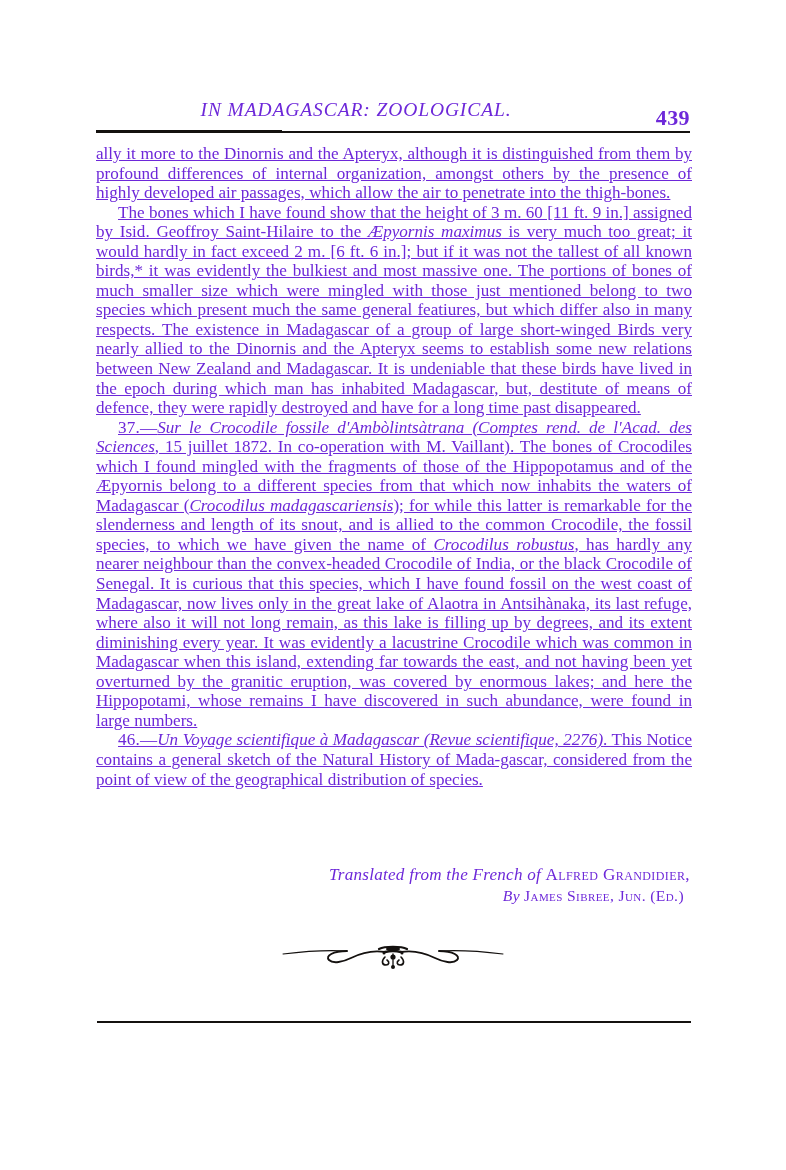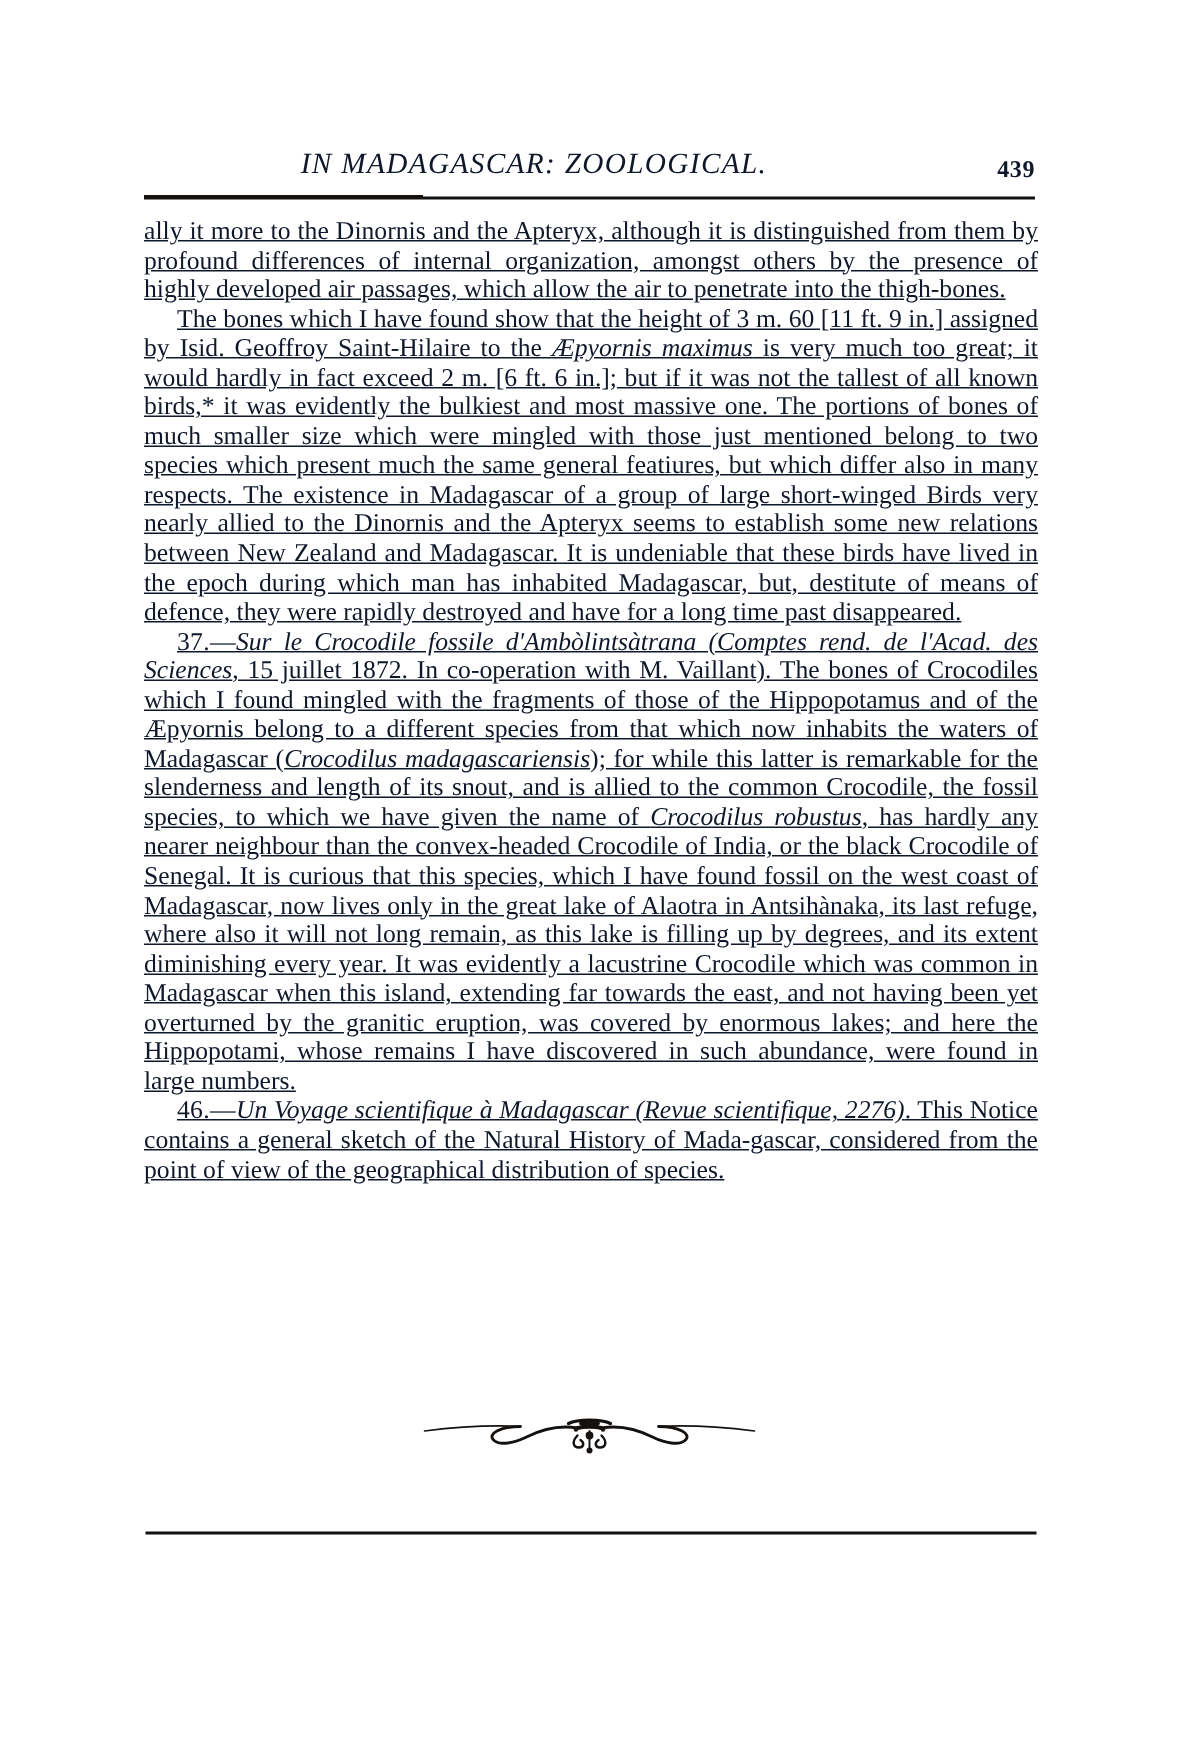--- a/index.html
+++ b/index.html
@@ -7,21 +7,21 @@
     padding: 0;
     background: #ffffff;
   }
   .page {
     position: relative;
     width: 786px;
     height: 1170px;
     background: #ffffff;
     overflow: hidden;
     font-family: "Liberation Serif", "DejaVu Serif", serif;
-    color: #0f172a;
+    color: #6d28d9;
   }
 
   
   .header {
     position: absolute;
     left: 96px;
     top: 99px;
     width: 594px;
     height: 28px;
   }
@@ -33,21 +33,21 @@
     text-align: center;
     font-style: italic;
     font-size: 19.5px;
     letter-spacing: 0.9px;
     white-space: nowrap;
   }
   .header-folio {
     position: absolute;
     right: 0;
     top: 6px;
-    font-size: 16px;
+    font-size: 22px;
     letter-spacing: 0.4px;
     font-weight: 600;
   }
   .rule-head {
     position: absolute;
     left: 96px;
     top: 131px;
     width: 594px;
     height: 2px;
     background: #14110f;
@@ -154,20 +154,24 @@
     <p><span>ally it more to the Dinornis and the Apteryx, although it is distinguished from them by profound differences of internal organization, amongst others by the presence of highly developed air passages, which allow the air to penetrate into the thigh-bones.</span></p>
 
     <p class="para-indent"><span>The bones which I have found show that the height of 3 m. 60 [11 ft. 9 in.] assigned by Isid. Geoffroy Saint-Hilaire to the </span><span class="it">Æpyornis maximus</span><span> is very much too great; it would hardly in fact exceed 2 m. [6 ft. 6 in.]; but if it was not the tallest of all known birds,* it was evidently the bulkiest and most massive one. The portions of bones of much smaller size which were mingled with those just mentioned belong to two species which present much the same general featiures, but which differ also in many respects. The existence in Madagascar of a group of large short-winged Birds very nearly allied to the Dinornis and the Apteryx seems to establish some new relations between New Zealand and Madagascar. It is undeniable that these birds have lived in the epoch during which man has inhabited Madagascar, but, destitute of means of defence, they were rapidly destroyed and have for a long time past disappeared.</span></p>
 
     <p class="para-indent"><span class="num-old">37.—</span><span class="it">Sur le Crocodile fossile d'Ambòlintsàtrana (Comptes rend. de l'Acad. des Sciences</span><span>, 15 juillet 1872. In co-operation with M. Vaillant). The bones of Crocodiles which I found mingled with the fragments of those of the Hippopotamus and of the Æpyornis belong to a different species from that which now inhabits the waters of Madagascar (</span><span class="it">Crocodilus madagascariensis</span><span>); for while this latter is remarkable for the slenderness and length of its snout, and is allied to the common Crocodile, the fossil species, to which we have given the name of </span><span class="it">Crocodilus robustus</span><span>, has hardly any nearer neighbour than the convex-headed Crocodile of India, or the black Crocodile of Senegal. It is curious that this species, which I have found fossil on the west coast of Madagascar, now lives only in the great lake of Alaotra in Antsihànaka, its last refuge, where also it will not long remain, as this lake is filling up by degrees, and its extent diminishing every year. It was evidently a lacustrine Crocodile which was common in Madagascar when this island, extending far towards the east, and not having been yet overturned by the granitic eruption, was covered by enormous lakes; and here the Hippopotami, whose remains I have discovered in such abundance, were found in large numbers.</span></p>
 
     <p class="para-indent"><span class="num-old">46.—</span><span class="it">Un Voyage scientifique à Madagascar (Revue scientifique, 2276)</span><span>. This Notice contains a general sketch of the Natural History of Mada-gascar, considered from the point of view of the geographical distribution of species.</span></p>
 
   </div>
 
+  <div class="attrib">
+    <div class="attrib-line1"><span class="it">Translated from the French of </span><span class="sc">Alfred Grandidier,</span></div>
+    <div class="attrib-line2"><span class="it">By </span><span class="sc">James Sibree, Jun. (Ed.)</span></div>
+  </div>
 
   <div class="ornament">
     <svg width="224" height="34" viewBox="0 0 224 34" xmlns="http://www.w3.org/2000/svg">
       <g fill="none" stroke="#14110f" stroke-linecap="round">
         <path d="M2 16 C 26 13, 48 12, 66 13" stroke-width="1.1"></path>
         <path d="M222 16 C 198 13, 176 12, 158 13" stroke-width="1.1"></path>
         <path d="M66 13 C 52 13, 44 18, 48 22 C 52 26, 62 24, 70 20 C 80 15, 92 12, 104 14" stroke-width="1.9"></path>
         <path d="M158 13 C 172 13, 180 18, 176 22 C 172 26, 162 24, 154 20 C 144 15, 132 12, 120 14" stroke-width="1.9"></path>
         <path d="M104 14 C 108 13, 116 13, 120 14" stroke-width="2.6"></path>
         <path d="M98 11 C 104 8, 120 8, 126 11" stroke-width="2.2"></path>

